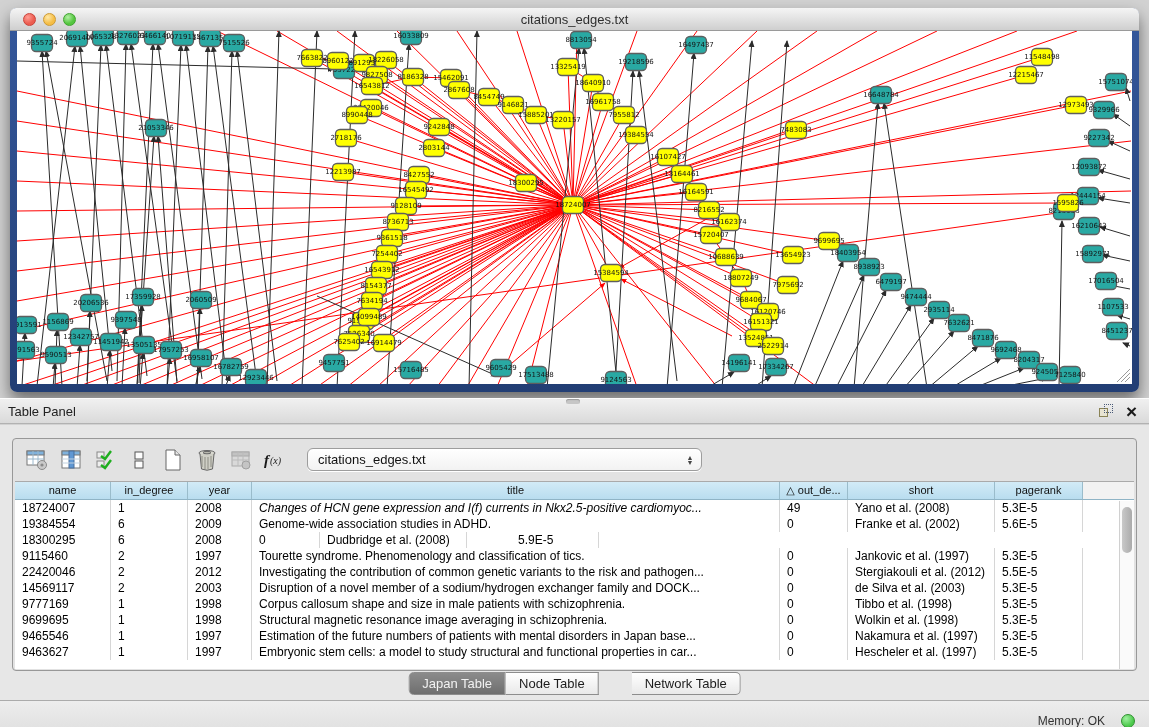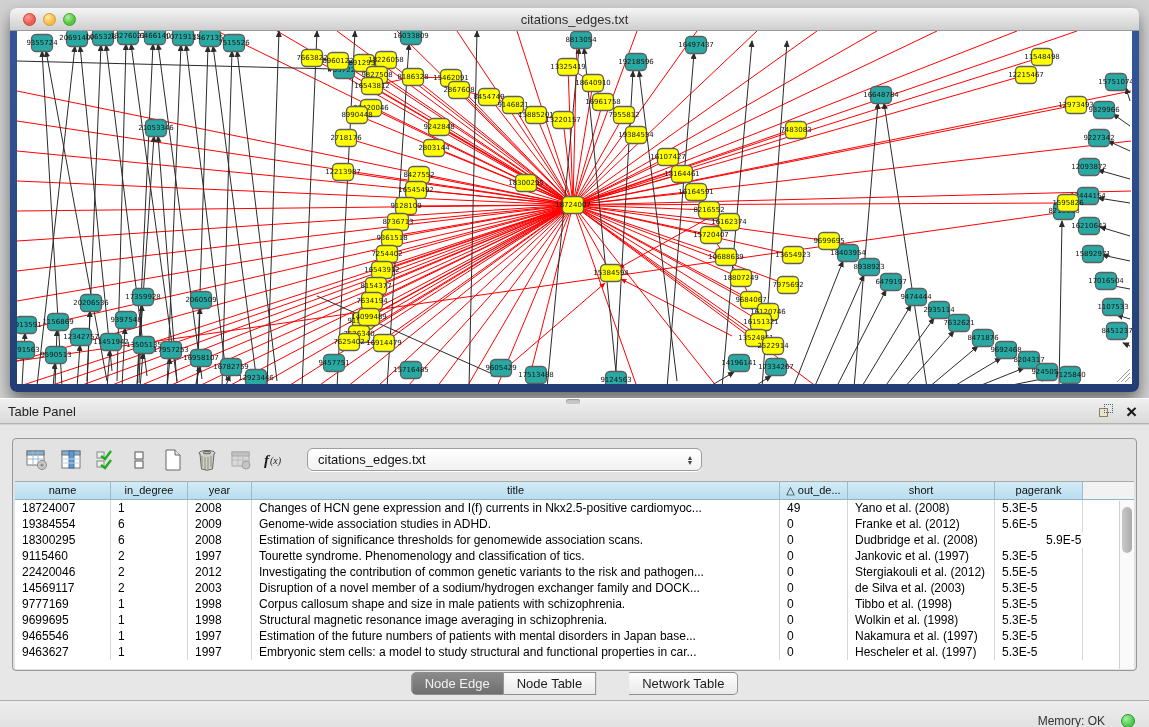--- a/index.html
+++ b/index.html
@@ -895,41 +895,40 @@
           <div class="th" style="width: 68px;">△ out_de...</div>
           <div class="th" style="width: 147px;">short</div>
           <div class="th" style="width: 88px;">pagerank</div>
           <div class="th filler" style="flex: 1 1 0%;"></div>
         </div>
       <div id="tbody">
           <div class="trow">
             <div class="td" style="width: 96px;">18724007</div>
             <div class="td" style="width: 77px;">1</div>
             <div class="td" style="width: 64px;">2008</div>
-            <div class="td" style="width: 528px;">Changes of HCN gene expression and I(f) currents in Nkx2.5-positive cardiomyoc...</div>
+            <div class="td" style="width: 528px; font-style: italic;">Changes of HCN gene expression and I(f) currents in Nkx2.5-positive cardiomyoc...</div>
             <div class="td" style="width: 68px;">49</div>
             <div class="td" style="width: 147px;">Yano et al. (2008)</div>
             <div class="td" style="width: 88px;">5.3E-5</div>
             <div class="td filler" style="flex: 1 1 0%;"></div>
           </div>
           <div class="trow">
             <div class="td" style="width: 96px;">19384554</div>
             <div class="td" style="width: 77px;">6</div>
             <div class="td" style="width: 64px;">2009</div>
             <div class="td" style="width: 528px;">Genome-wide association studies in ADHD.</div>
             <div class="td" style="width: 68px;">0</div>
-            <div class="td" style="width: 147px;">Franke et al. (2012)</div>
+            <div class="td" style="width: 147px;">Franke et al. (2002)</div>
             <div class="td" style="width: 88px;">5.6E-5</div>
             <div class="td filler" style="flex: 1 1 0%;"></div>
           </div>
           <div class="trow">
             <div class="td" style="width: 96px;">18300295</div>
             <div class="td" style="width: 77px;">6</div>
             <div class="td" style="width: 64px;">2008</div>
-            <div class="td" style="width: 528px;">Estimation of significance thresholds for genomewide association scans.</div>
             <div class="td" style="width: 68px;">0</div>
             <div class="td" style="width: 147px;">Dudbridge et al. (2008)</div>
             <div class="td" style="width: 88px; margin-left: 44px;">5.9E-5</div>
             <div class="td filler" style="flex: 1 1 0%;"></div>
           </div>
           <div class="trow">
             <div class="td" style="width: 96px;">9115460</div>
             <div class="td" style="width: 77px;">2</div>
             <div class="td" style="width: 64px;">1997</div>
             <div class="td" style="width: 528px;">Tourette syndrome. Phenomenology and classification of tics.</div>
@@ -998,21 +997,21 @@
             <div class="td" style="width: 88px;">5.3E-5</div>
             <div class="td filler" style="flex: 1 1 0%;"></div>
           </div>
         </div>
       <div class="vscroll">
         <div class="vthumb"></div>
       </div>
     </div>
   </div>
   <div class="seg-tabs" id="seg-tabs">
-      <div class="seg active">Node Edge</div>
+      <div class="seg active">Japan Table</div>
       <div class="seg">Node Table</div>
       <div class="seg">Network Table</div>
     </div>
 </div>
 
 <div class="status-bar">
   <span class="mem">Memory: OK</span>
   <div class="mem-dot"></div>
 </div>
 

